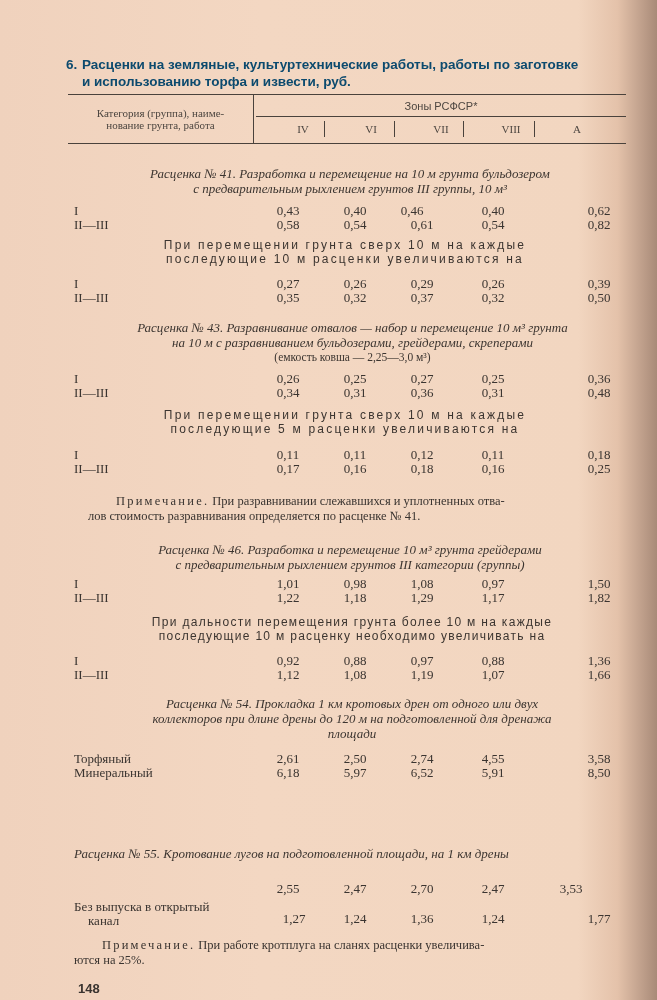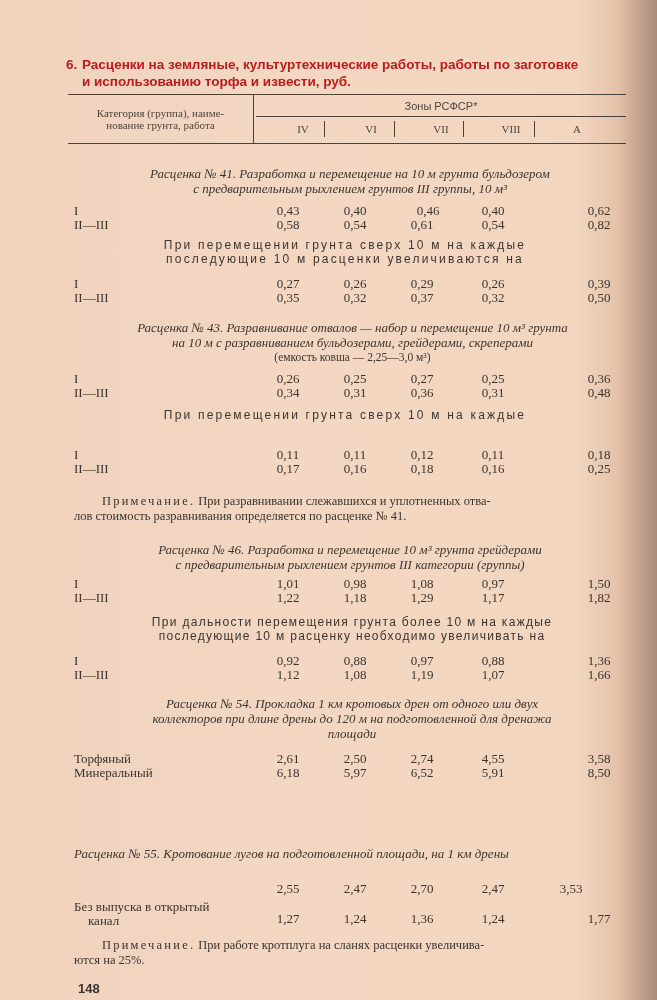--- a/index.html
+++ b/index.html
@@ -7,21 +7,21 @@
     width: 657px; height: 1000px; overflow: hidden;
     background: linear-gradient(to right, #f0d2bd 0%, #f3d7c2 40%, #f2d6c0 88%, #e4c2aa 94%, #a88a78 100%);
     font-family: "Liberation Serif", serif;
     color: #3a3430;
     position: relative;
   }
   .page { position: absolute; left: 0; top: 0; width: 657px; height: 1000px; }
   .title {
     position: absolute; left: 66px; top: 56px; width: 560px;
     font-family: "Liberation Sans", sans-serif; font-weight: bold;
-    font-size: 13.5px; line-height: 17px; color: #b91c1c;
+    font-size: 13.5px; line-height: 17px; color: #0c4a6e;
     font-stretch: condensed;
   }
   .title .num { display: inline-block; width: 16px; }
   .title .l2 { padding-left: 16px; }
   .hdr {
     position: absolute; left: 68px; top: 94px; width: 558px; height: 48px;
     border-top: 1.5px solid #4a423c; border-bottom: 1.5px solid #4a423c;
     font-size: 11.5px; color: #4d4640;
   }
   .hdr .cat {
@@ -79,21 +79,21 @@
   </div>
 
   <div class="sec-title" style="left:70px; top:166px; width:560px;">
     <div>Расценка № 41. Разработка и перемещение на 10 м грунта бульдозером</div>
     <div>с предварительным рыхлением грунтов III группы, 10 м³</div>
   </div>
   <div class="row" style="top:204px">
     <span class="lbl">I</span>
     <span class="v" style="left:189px">0,43</span>
     <span class="v" style="left:256px">0,40</span>
-    <span class="v" style="left:329px">0,46</span>
+    <span class="v" style="left:313px">0,46</span>
     <span class="v" style="left:394px">0,40</span>
     <span class="v" style="left:500px">0,62</span>
   </div>
   <div class="row" style="top:218px">
     <span class="lbl">II—III</span>
     <span class="v" style="left:189px">0,58</span>
     <span class="v" style="left:256px">0,54</span>
     <span class="v" style="left:323px">0,61</span>
     <span class="v" style="left:394px">0,54</span>
     <span class="v" style="left:500px">0,82</span>
@@ -135,38 +135,39 @@
   <div class="row" style="top:386px">
     <span class="lbl">II—III</span>
     <span class="v" style="left:189px">0,34</span>
     <span class="v" style="left:256px">0,31</span>
     <span class="v" style="left:323px">0,36</span>
     <span class="v" style="left:394px">0,31</span>
     <span class="v" style="left:500px">0,48</span>
   </div>
   <div class="spaced" style="left:100px; top:408px; width:490px;">
     <div>При перемещении грунта сверх 10 м на каждые</div>
+    <div>последующие 5 м расценки увеличиваются на</div>
   </div>
   <div class="row" style="top:448px">
     <span class="lbl">I</span>
     <span class="v" style="left:189px">0,11</span>
     <span class="v" style="left:256px">0,11</span>
     <span class="v" style="left:323px">0,12</span>
     <span class="v" style="left:394px">0,11</span>
     <span class="v" style="left:500px">0,18</span>
   </div>
   <div class="row" style="top:462px">
     <span class="lbl">II—III</span>
     <span class="v" style="left:189px">0,17</span>
     <span class="v" style="left:256px">0,16</span>
     <span class="v" style="left:323px">0,18</span>
     <span class="v" style="left:394px">0,16</span>
     <span class="v" style="left:500px">0,25</span>
   </div>
-  <div class="note" style="top:494px;">
+  <div class="note" style="top:494px;margin-left:14px;">
     <div style="text-indent:28px"><span class="sp">Примечание.</span><span> При разравнивании слежавшихся и уплотненных отва-</span></div>
     <div>лов стоимость разравнивания определяется по расценке № 41.</div>
   </div>
 
   <div class="sec-title" style="left:70px; top:542px; width:560px;">
     <div>Расценка № 46. Разработка и перемещение 10 м³ грунта грейдерами</div>
     <div>с предварительным рыхлением грунтов III категории (группы)</div>
   </div>
   <div class="row" style="top:577px">
     <span class="lbl">I</span>
@@ -235,21 +236,21 @@
     <span class="v" style="left:256px; top:12px">2,47</span>
     <span class="v" style="left:323px; top:12px">2,70</span>
     <span class="v" style="left:394px; top:12px">2,47</span>
     <span class="v" style="left:472px; top:12px">3,53</span>
   </div>
   <div class="row" style="top:900px; height:30px;">
     <div class="twoline" style="top:0;">
       <div>Без выпуска в открытый</div>
       <div style="padding-left:14px">канал</div>
     </div>
-    <span class="v" style="left:189px; top:12px">1,27</span>
+    <span class="v" style="left:195px; top:12px">1,27</span>
     <span class="v" style="left:256px; top:12px">1,24</span>
     <span class="v" style="left:323px; top:12px">1,36</span>
     <span class="v" style="left:394px; top:12px">1,24</span>
     <span class="v" style="left:500px; top:12px">1,77</span>
   </div>
   <div class="note" style="top:938px;">
     <div style="text-indent:28px"><span class="sp">Примечание.</span><span> При работе кротплуга на сланях расценки увеличива-</span></div>
     <div>ются на 25%.</div>
   </div>
 

